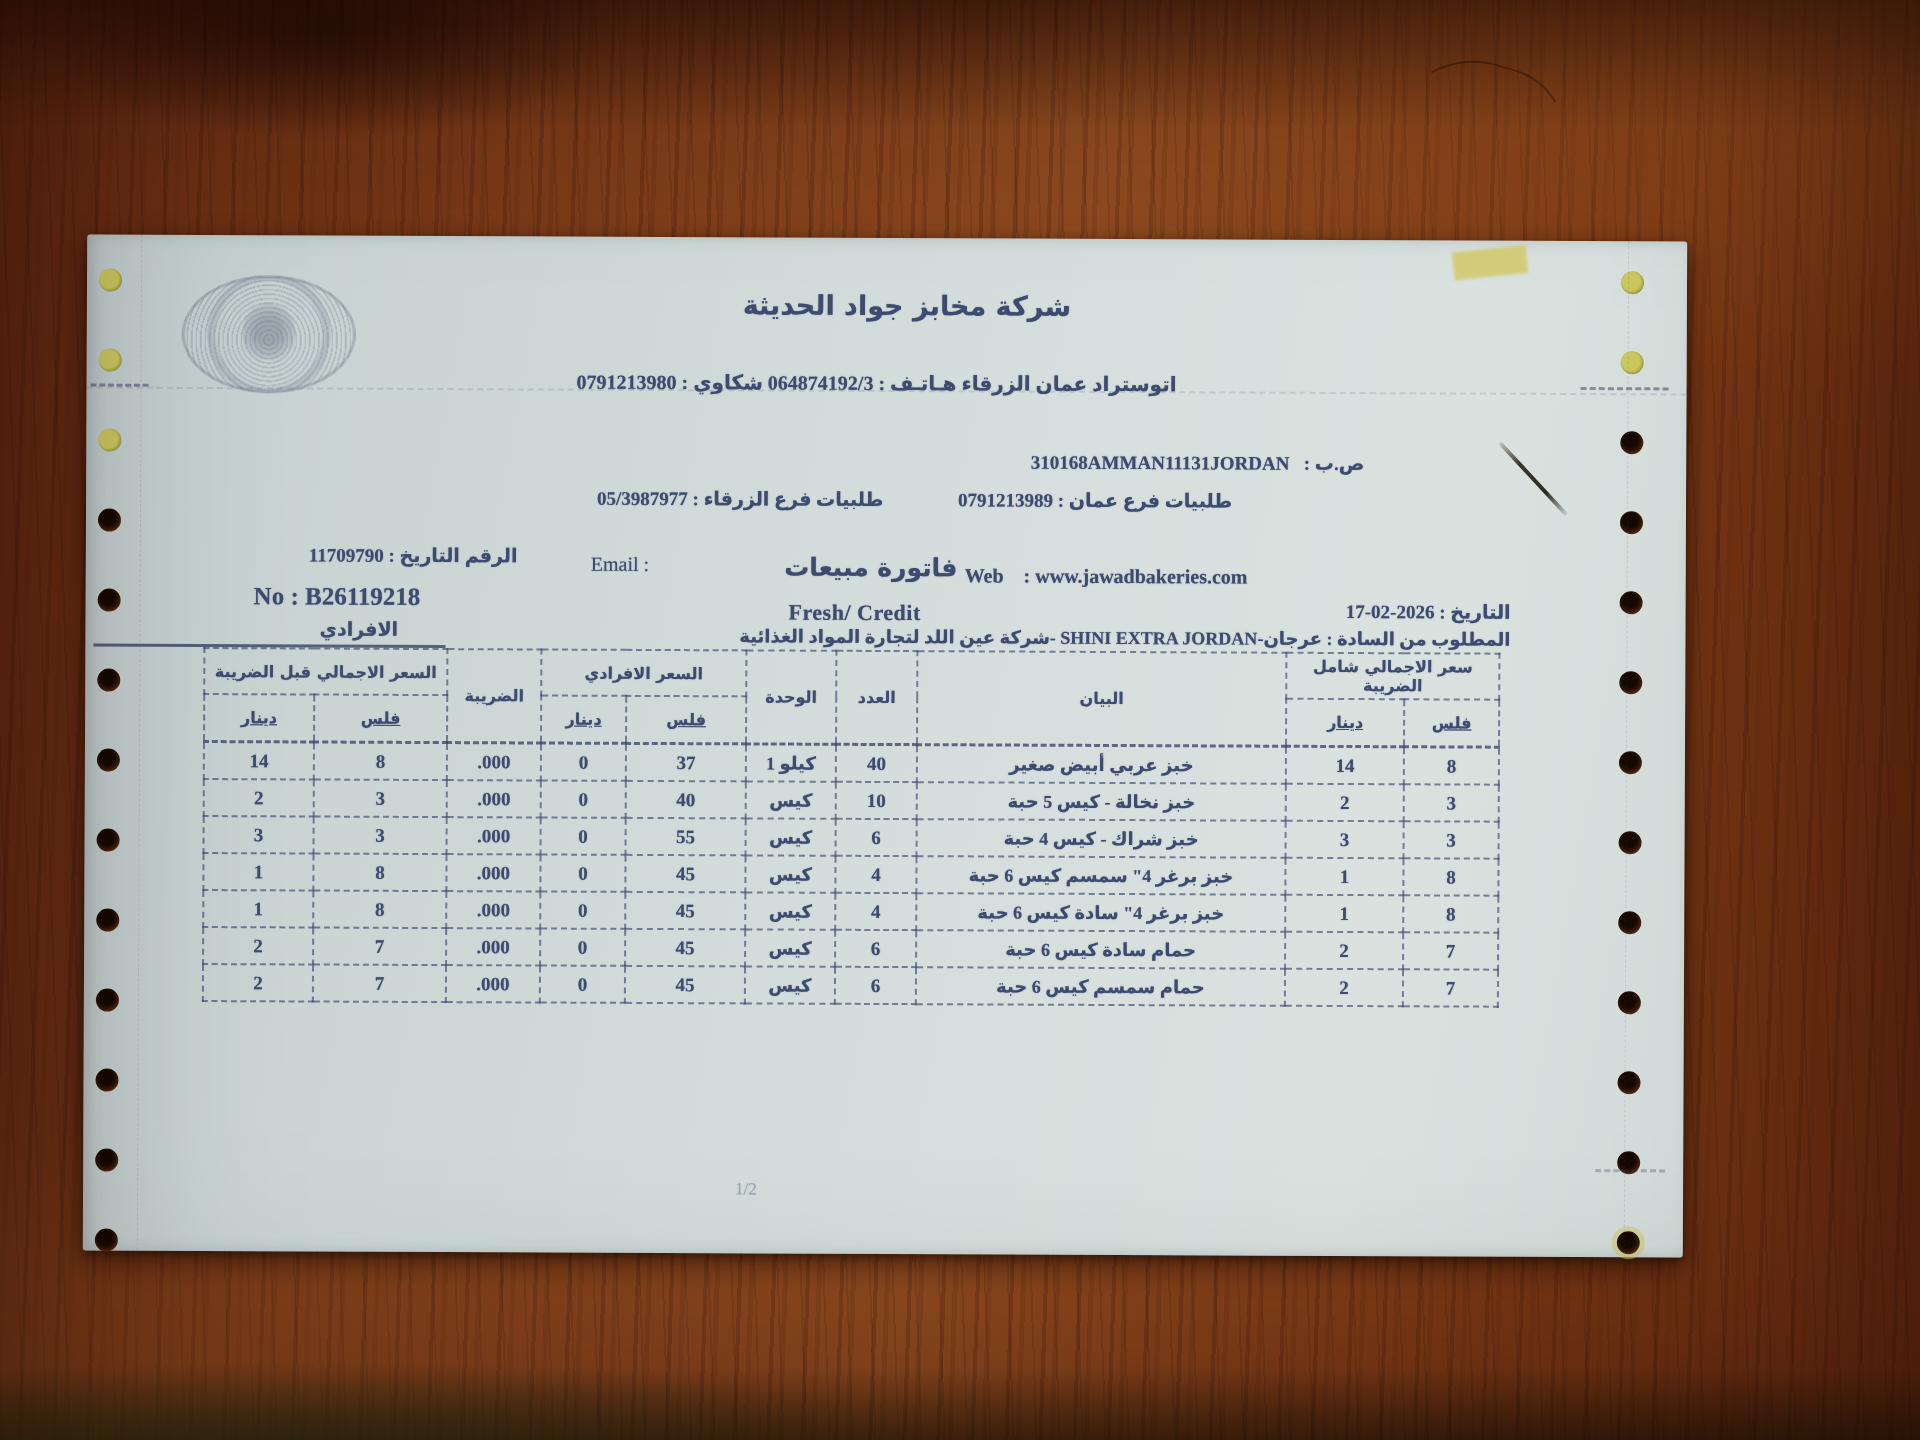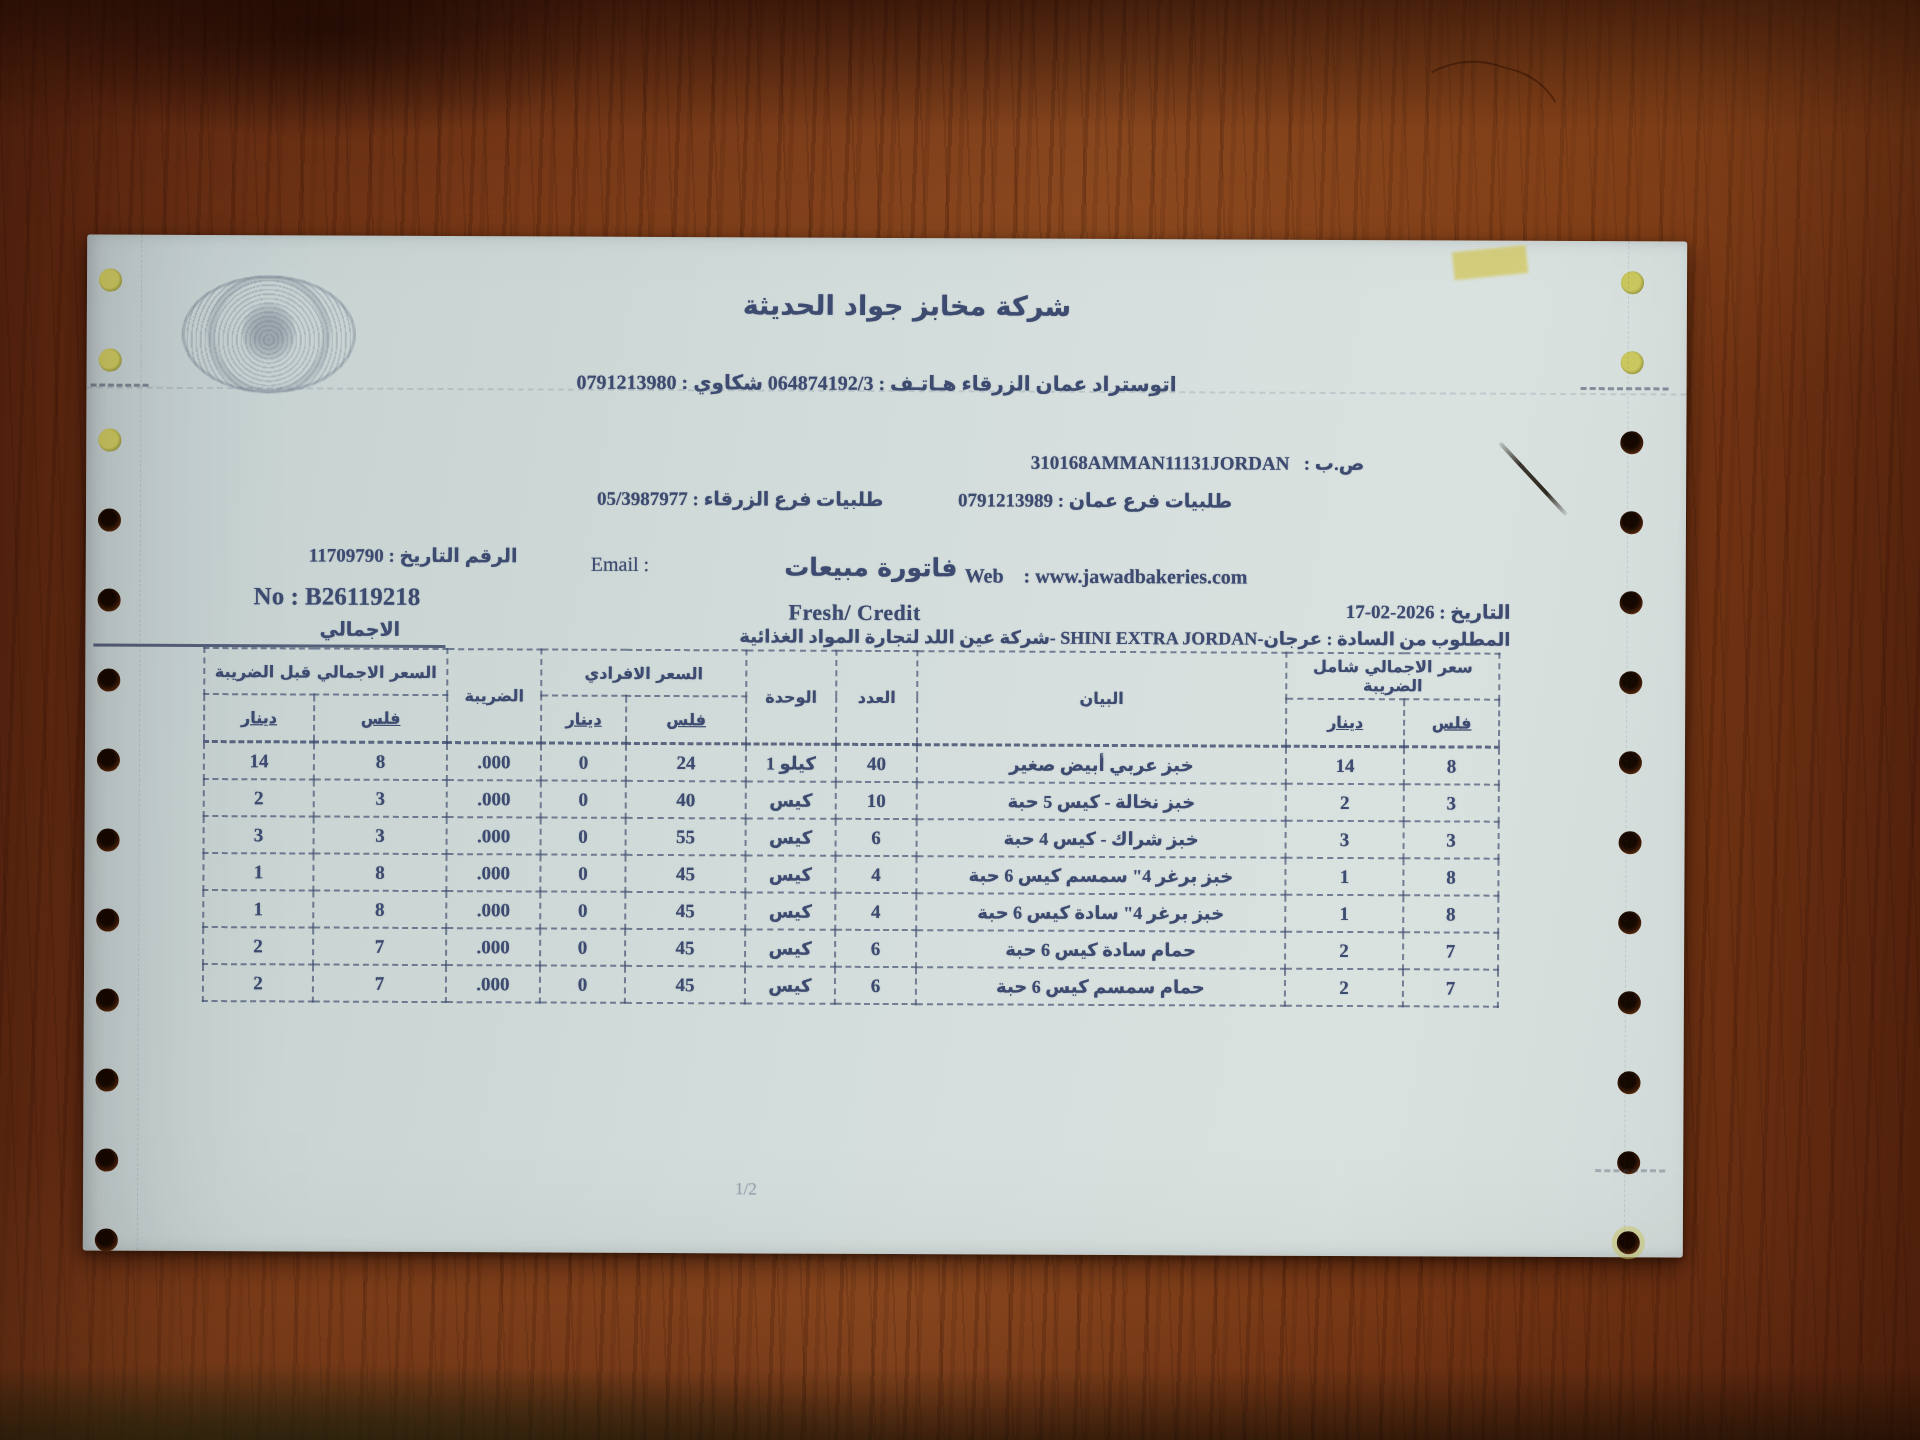--- a/index.html
+++ b/index.html
@@ -150,21 +150,21 @@
     </div>
     <div class="abs ink m-no lat">
       <span>No :</span>
       <span>B26119218</span>
     </div>
     <div class="abs ink m-fresh lat">Fresh/ Credit</div>
     <div class="abs ink m-date" dir="rtl">
       <span>التاريخ :</span>
       <span class="lat">2026-02-17</span>
     </div>
-    <div class="abs ink m-respected" dir="rtl">الاجمالي</div>
+    <div class="abs ink m-respected" dir="rtl">الافرادي</div>
     <div class="abs ink m-customer" dir="rtl">
       <span>المطلوب من السادة :</span>
       <span>عرجان-SHINI EXTRA JORDAN -شركة عين اللد لتجارة المواد الغذائية</span>
     </div>
     <div class="left-rule"></div>
 
     <table class="inv-table">
       <colgroup>
         <col style="width:110px">
           <col style="width:133px">
@@ -195,21 +195,21 @@
           <th dir="rtl">دينار</th>
           <th dir="rtl">فلس</th>
         </tr>
       </thead>
       <tbody>
           <tr>
             <td>14</td>
             <td>8</td>
             <td>.000</td>
             <td>0</td>
-            <td>24</td>
+            <td>37</td>
             <td dir="rtl" style="font-size: 18px;">كيلو 1</td>
             <td>40</td>
             <td dir="rtl" style="font-size: 18px;">خبز عربي أبيض صغير</td>
             <td>14</td>
             <td>8</td>
           </tr>
           <tr>
             <td>2</td>
             <td>3</td>
             <td>.000</td>

